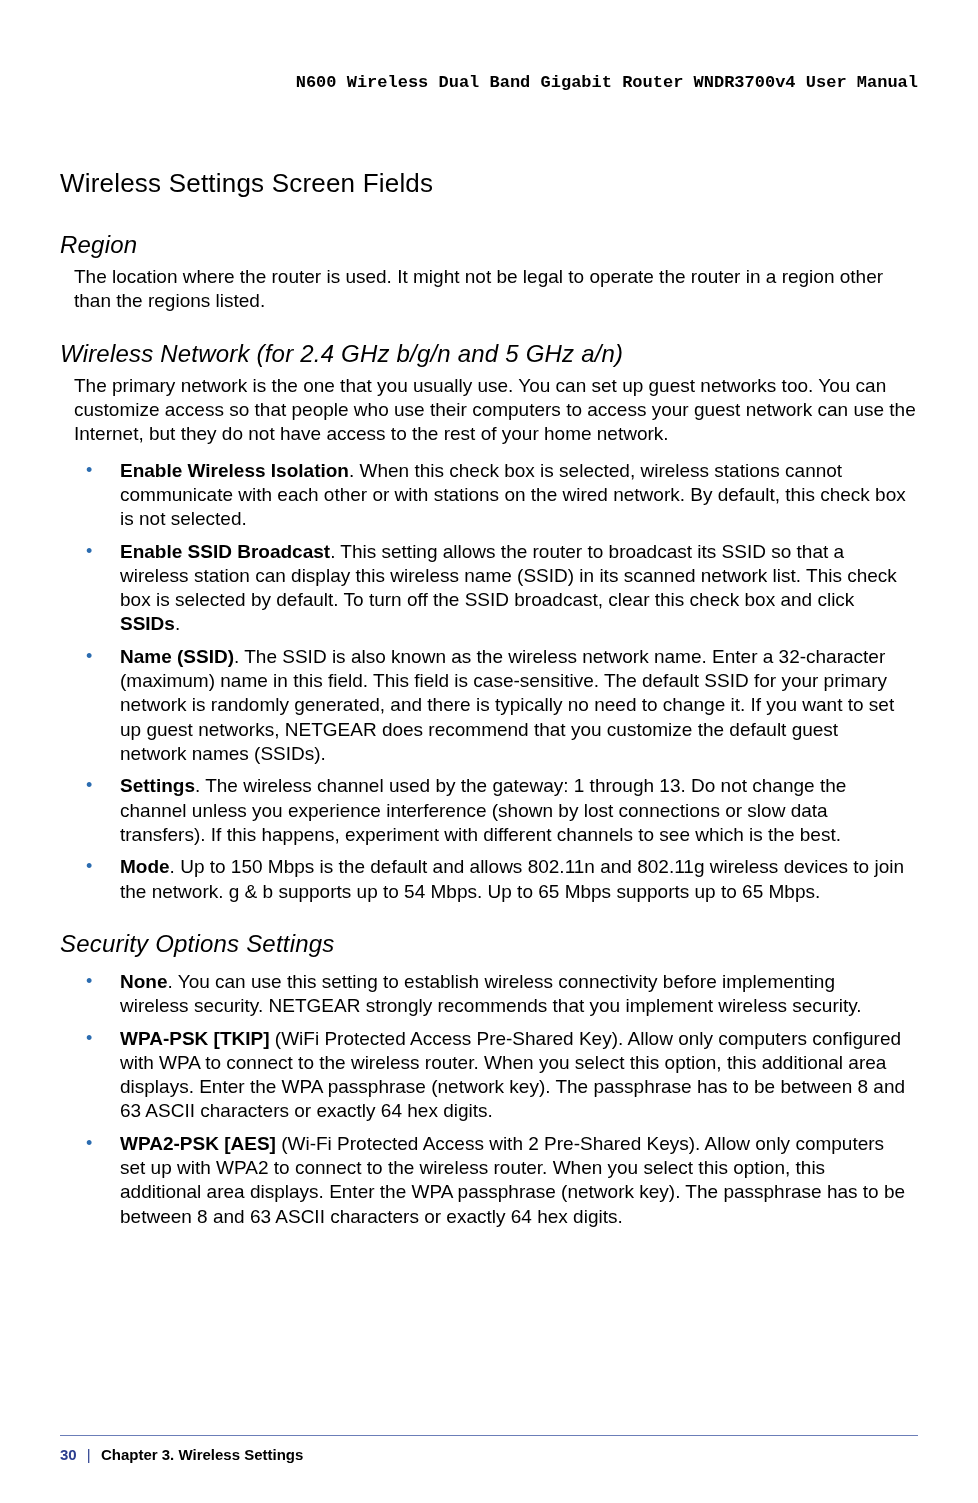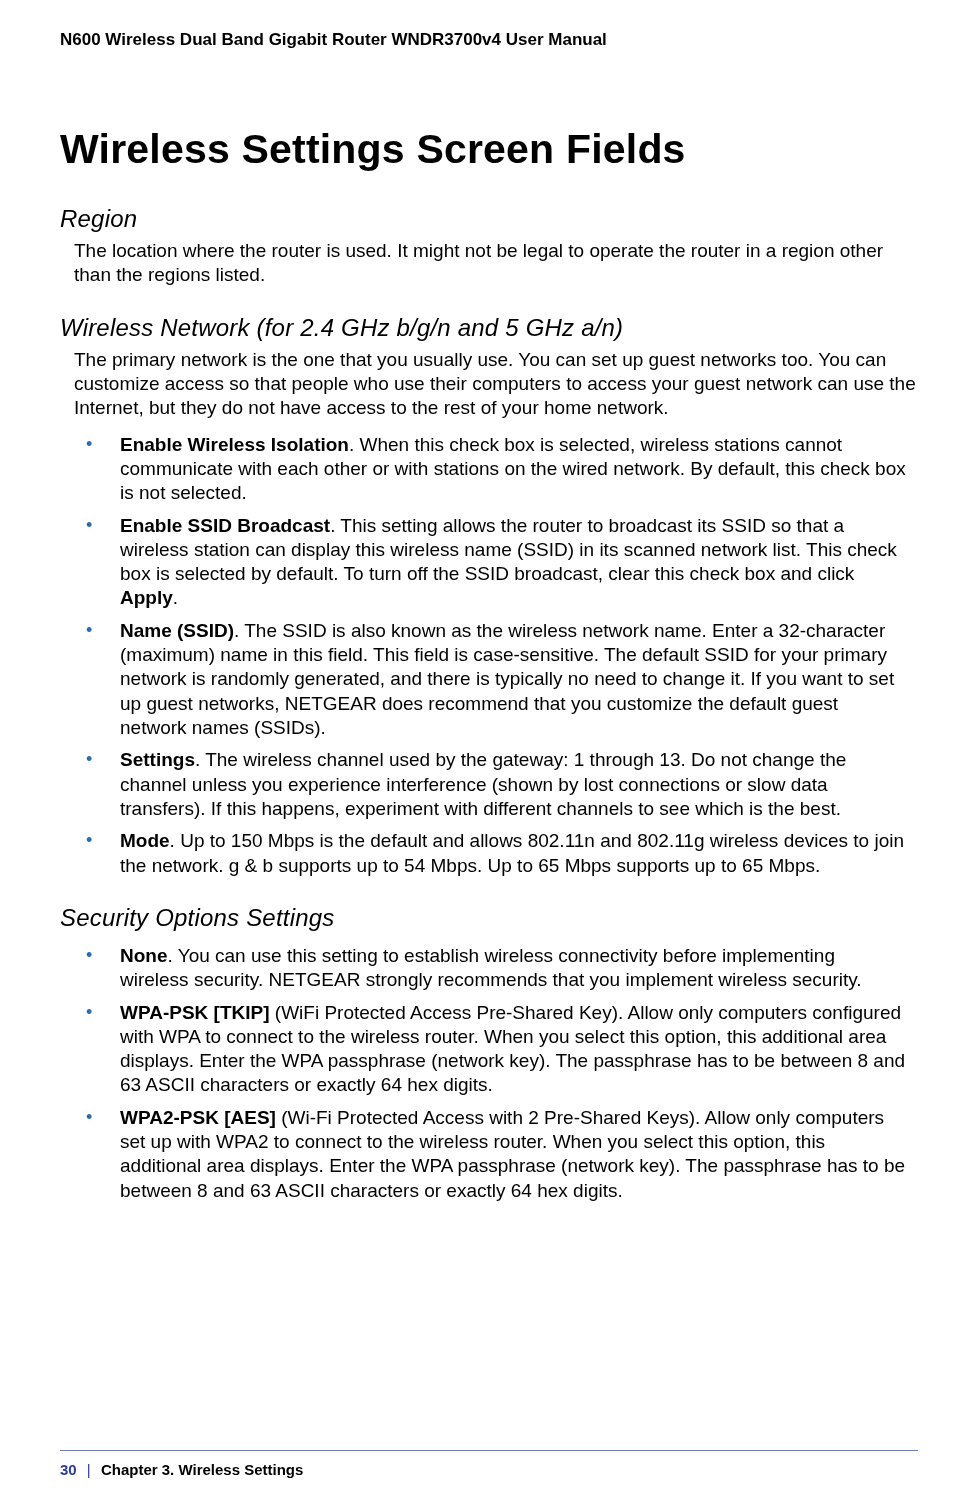--- a/index.html
+++ b/index.html
@@ -8,30 +8,31 @@
       height: 1503px;
       background: #fff;
       font-family: Arial, Helvetica, sans-serif;
       color: #000;
       position: relative;
     }
     .page {
       padding: 30px 60px 0 60px;
     }
     .header {
-      text-align: left;
-      font-family: Liberation Sans, sans-serif;
+      text-align: right;
+      font-family: Liberation Mono, monospace;
       font-weight: bold;
       font-size: 17px;
       padding-bottom: 6px;
+      margin-top: 43px;
     }
     .main-title {
       font-family: "Trebuchet MS", "Gill Sans", "Lucida Grande", sans-serif;
-      font-weight: bold;
-      font-size: 41px;
+      font-weight: normal;
+      font-size: 26px;
       margin-top: 70px;
       margin-bottom: 32px;
       letter-spacing: 0.2px;
     }
     .sub-title {
       font-family: "Trebuchet MS", "Gill Sans", "Lucida Grande", sans-serif;
       font-style: italic;
       font-weight: normal;
       font-size: 24px;
       margin-top: 26px;
@@ -63,21 +64,21 @@
       position: absolute;
       left: 14px;
       top: 0;
       color: #2b6cb0;
       font-size: 18px;
       line-height: 1.3;
     }
     .bold { font-weight: bold; }
     .footer {
       position: absolute;
-      bottom: 25px;
+      bottom: 40px;
       left: 0;
       right: 0;
       padding: 0 60px;
     }
     .footer-rule {
       border: none;
       border-top: 1px solid #6b7eb8;
       margin-bottom: 10px;
     }
     .footer-line {
@@ -106,21 +107,21 @@
   <p class="para">The location where the router is used. It might not be legal to operate the router in a region other than the regions listed.</p>
 
   <h2 class="sub-title">Wireless Network (for 2.4 GHz b/g/n and 5 GHz a/n)</h2>
   <p class="para">The primary network is the one that you usually use. You can set up guest networks too. You can customize access so that people who use their computers to access your guest network can use the Internet, but they do not have access to the rest of your home network.</p>
 
   <ul class="bullet-list">
     <li>
       <span class="bold">Enable Wireless Isolation</span><span>. When this check box is selected, wireless stations cannot communicate with each other or with stations on the wired network. By default, this check box is not selected.</span>
     </li>
     <li>
-      <span class="bold">Enable SSID Broadcast</span><span>. This setting allows the router to broadcast its SSID so that a wireless station can display this wireless name (SSID) in its scanned network list. This check box is selected by default. To turn off the SSID broadcast, clear this check box and click </span><span class="bold">Apply</span><span>.</span>
+      <span class="bold">Enable SSID Broadcast</span><span>. This setting allows the router to broadcast its SSID so that a wireless station can display this wireless name (SSID) in its scanned network list. This check box is selected by default. To turn off the SSID broadcast, clear this check box and click </span><span class="bold">SSIDs</span><span>.</span>
     </li>
     <li>
       <span class="bold">Name (SSID)</span><span>. The SSID is also known as the wireless network name. Enter a 32-character (maximum) name in this field. This field is case-sensitive. The default SSID for your primary network is randomly generated, and there is typically no need to change it. If you want to set up guest networks, NETGEAR does recommend that you customize the default guest network names (SSIDs).</span>
     </li>
     <li>
       <span class="bold">Settings</span><span>. The wireless channel used by the gateway: 1 through 13. Do not change the channel unless you experience interference (shown by lost connections or slow data transfers). If this happens, experiment with different channels to see which is the best.</span>
     </li>
     <li>
       <span class="bold">Mode</span><span>. Up to 150 Mbps is the default and allows 802.11n and 802.11g wireless devices to join the network. g &amp; b supports up to 54 Mbps. Up to 65 Mbps supports up to 65 Mbps.</span>
     </li>

